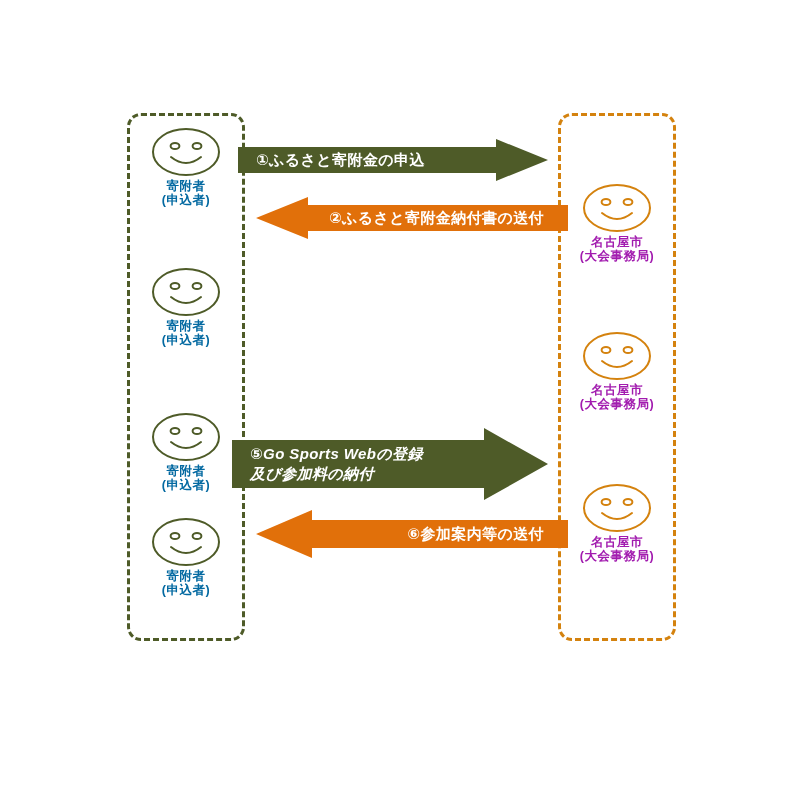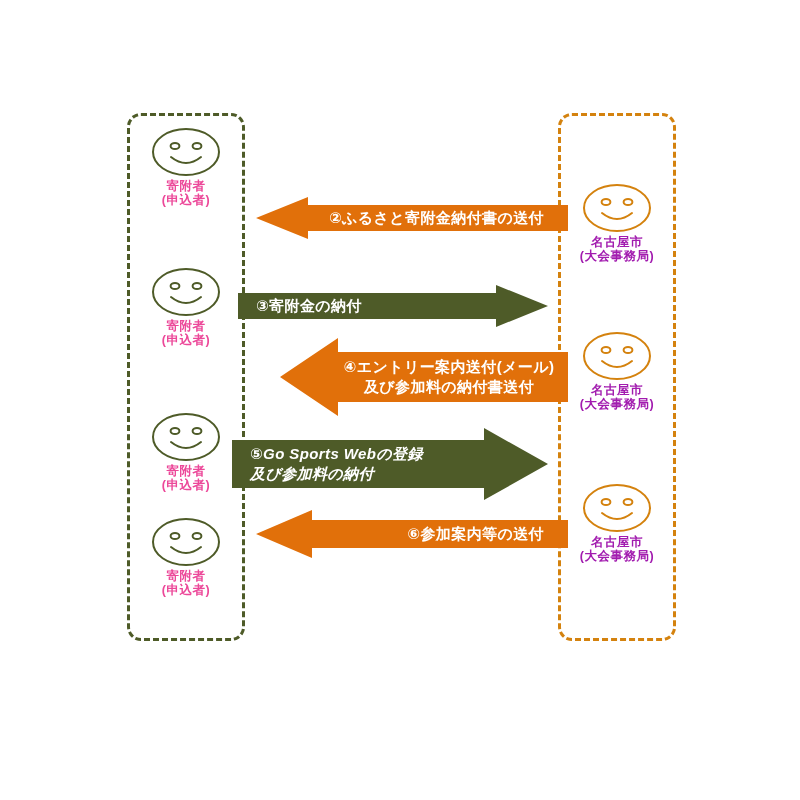--- a/index.html
+++ b/index.html
@@ -56,21 +56,21 @@
   }
   .actor .caption {
     display: block;
     margin-top: 1px;
     font-size: 12.5px;
     line-height: 14px;
     font-weight: bold;
     letter-spacing: 0.5px;
     white-space: pre-line;
   }
-  .actor.donor .caption { color: #ec4899; }
+  .actor.donor .caption { color: #0369a1; }
   .actor.city  .caption { color: #a21caf; }
 
   
   .arrow {
     position: absolute;
   }
   .arrow svg {
     display: block;
     overflow: visible;
   }
@@ -188,42 +188,35 @@
     <svg class="face" width="74" height="52" viewBox="0 0 74 52">
       <ellipse cx="37" cy="26" rx="33" ry="23" fill="none" stroke="#d4820e" stroke-width="2"></ellipse>
       <ellipse cx="26" cy="20" rx="4.4" ry="3.1" fill="none" stroke="#d4820e" stroke-width="2"></ellipse>
       <ellipse cx="48" cy="20" rx="4.4" ry="3.1" fill="none" stroke="#d4820e" stroke-width="2"></ellipse>
       <path d="M22 31 Q37 43 52 31" fill="none" stroke="#d4820e" stroke-width="2" stroke-linecap="round"></path>
     </svg>
     <span class="caption">名古屋市
 (大会事務局)</span>
   </div>
 
+  <div class="arrow to-right" style="left:238px; top:139px; width:310px; height:42px;">
+    <svg width="310" height="42" viewBox="0 0 310 42" preserveAspectRatio="none">
+      <polygon points="0,8 258,8 258,0 310,21 258,42 258,34 0,34" fill="#4e5b28"></polygon>
+    </svg>
+    <div class="arrow-label">①ふるさと寄附金の申込</div>
+  </div>
 
   <div class="arrow to-left" style="left:256px; top:197px; width:312px; height:42px;">
     <svg width="312" height="42" viewBox="0 0 312 42" preserveAspectRatio="none">
       <polygon points="312,8 52,8 52,0 0,21 52,42 52,34 312,34" fill="#e1700a"></polygon>
     </svg>
     <div class="arrow-label">②ふるさと寄附金納付書の送付</div>
   </div>
 
-  <div class="arrow to-right" style="left:238px; top:285px; width:310px; height:42px;">
-    <svg width="310" height="42" viewBox="0 0 310 42" preserveAspectRatio="none">
-      <polygon points="0,8 258,8 258,0 310,21 258,42 258,34 0,34" fill="#4e5b28"></polygon>
-    </svg>
-    <div class="arrow-label">③寄附金の納付</div>
-  </div>
-
-  <div class="arrow to-left centered-label" style="left:280px; top:338px; width:288px; height:78px;">
-    <svg width="288" height="78" viewBox="0 0 288 78" preserveAspectRatio="none">
-      <polygon points="288,14 58,14 58,0 0,39 58,78 58,64 288,64" fill="#e1700a"></polygon>
-    </svg>
-    <div class="arrow-label">④エントリー案内送付(メール)
-及び参加料の納付書送付</div>
-  </div>
+
 
   <div class="arrow to-right two-line" style="left:232px; top:428px; width:316px; height:72px;font-style:italic;">
     <svg width="316" height="72" viewBox="0 0 316 72" preserveAspectRatio="none">
       <polygon points="0,12 252,12 252,0 316,36 252,72 252,60 0,60" fill="#4e5b28"></polygon>
     </svg>
     <div class="arrow-label">⑤Go Sports Webの登録
 及び参加料の納付</div>
   </div>
 
   <div class="arrow to-left" style="left:256px; top:510px; width:312px; height:48px;">

